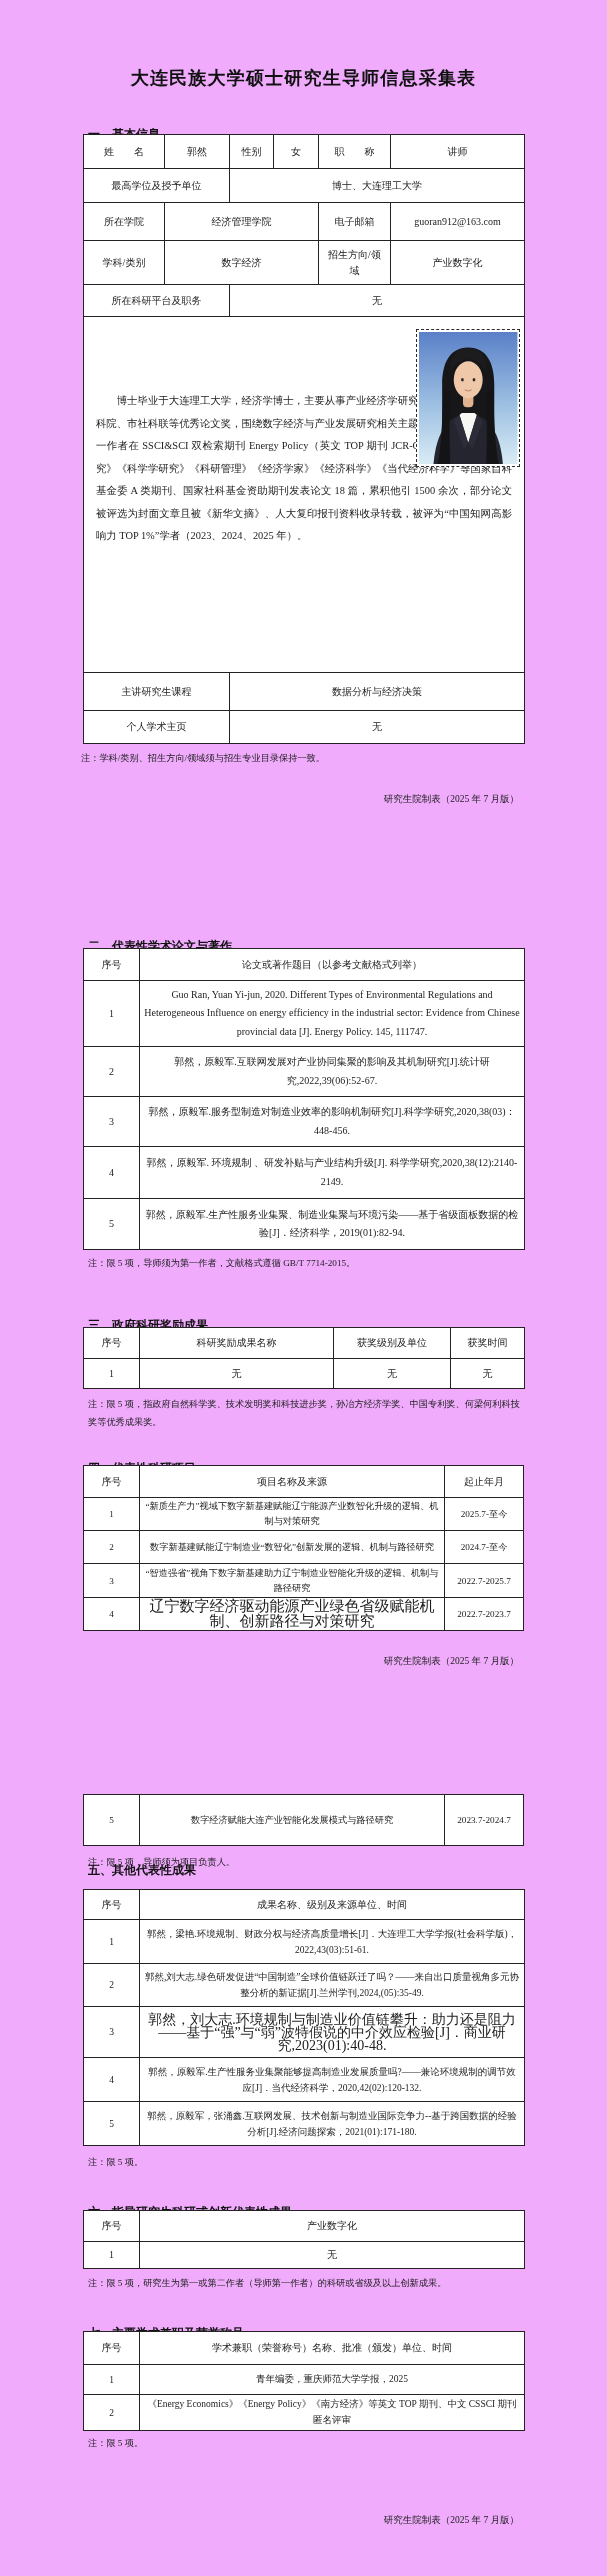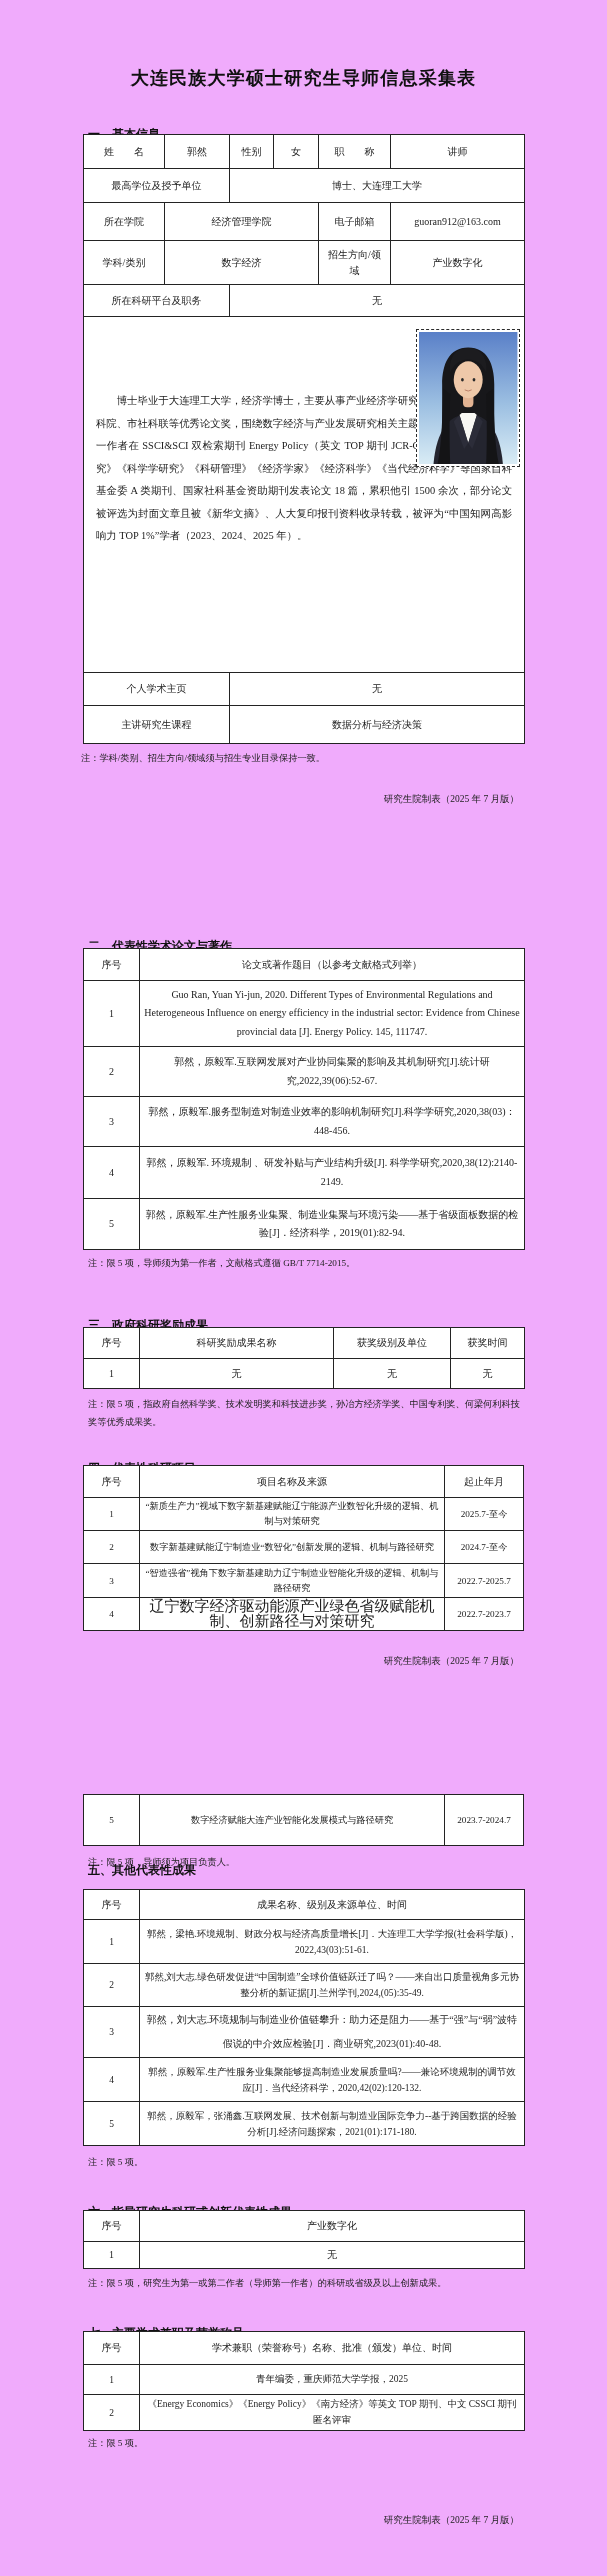--- a/index.html
+++ b/index.html
@@ -93,27 +93,27 @@
             <polygon points="70,139 85,186 100,139 96,136 74,136" fill="#f7f7f3"></polygon>
             <path d="M70,139 L85,186 L78,196 L60,150 Z" fill="#2c2d39"></path>
             <path d="M100,139 L85,186 L92,196 L110,150 Z" fill="#2c2d39"></path>
             <path d="M42,95 C40,140 40,185 32,222 L54,222 C52,180 53,130 54,104 Z" fill="#141416"></path>
             <path d="M128,95 C130,140 130,185 138,222 L116,222 C118,180 117,130 116,104 Z" fill="#141416"></path>
           </svg>
         </div>
         <p class="bio" style="margin-top:72px;">博士毕业于大连理工大学，经济学博士，主要从事产业经济学研究。研究成果获得省社科院、市社科联等优秀论文奖，围绕数字经济与产业发展研究相关主题，申请人近五年以第一作者在 SSCI&amp;SCI 双检索期刊 Energy Policy（英文 TOP 期刊 JCR-Q1），以及《统计研究》《科学学研究》《科研管理》《经济学家》《经济科学》《当代经济科学》等国家自科基金委 A 类期刊、国家社科基金资助期刊发表论文 18 篇，累积他引 1500 余次，部分论文被评选为封面文章且被《新华文摘》、人大复印报刊资料收录转载，被评为“中国知网高影响力 TOP 1%”学者（2023、2024、2025 年）。</p>
       </td>
     </tr>
-    <tr style="height:33px">
-      <td colspan="2" style="width:116px">个人学术主页</td>
-      <td colspan="4">无</td>
-    </tr>
     <tr style="height:38px">
       <td colspan="2">主讲研究生课程</td>
       <td colspan="4">数据分析与经济决策</td>
+    </tr>
+    <tr style="height:33px">
+      <td colspan="2" style="width:116px">个人学术主页</td>
+      <td colspan="4">无</td>
     </tr>
   </tbody>
     </table>
 
   <div class="abs note" style="top:749px;left:81px;width:437px;">注：学科/类别、招生方向/领域须与招生专业目录保持一致。</div>
   <div class="abs pfoot" style="top:793px;right:88px;">研究生院制表（2025 年 7 月版）</div>
 
   <div class="abs sec-head" style="top:918px;left:88px;">二、代表性学术论文与著作</div>
 
   <table class="frm abs" style="top:948px;left:83px;width:441px;">
@@ -249,21 +249,21 @@
     <tr style="height:44px">
       <td class="num" style="font-size:9.5px">1</td>
       <td class="lft" style="font-size:9.5px;line-height:16px">郭然，梁艳.环境规制、财政分权与经济高质量增长[J]．大连理工大学学报(社会科学版)，2022,43(03):51-61.</td>
     </tr>
     <tr style="height:43px">
       <td class="num" style="font-size:9.5px">2</td>
       <td class="lft" style="font-size:9.5px;line-height:16px">郭然,刘大志.绿色研发促进“中国制造”全球价值链跃迁了吗？——来自出口质量视角多元协整分析的新证据[J].兰州学刊,2024,(05):35-49.</td>
     </tr>
     <tr style="height:51px">
       <td class="num" style="font-size:9.5px">3</td>
-      <td class="lft" style="font-size:10px;line-height:24px">郭然，刘大志.环境规制与制造业价值链攀升：助力还是阻力——基于“强”与“弱”波特假说的中介效应检验[J]．商业研究,2023(01):40-48.</td>
+      <td class="lft" style="font-size:14px;line-height:13px">郭然，刘大志.环境规制与制造业价值链攀升：助力还是阻力——基于“强”与“弱”波特假说的中介效应检验[J]．商业研究,2023(01):40-48.</td>
     </tr>
     <tr style="height:44px">
       <td class="num" style="font-size:9.5px">4</td>
       <td class="lft" style="font-size:9.5px;line-height:16px">郭然，原毅军.生产性服务业集聚能够提高制造业发展质量吗?——兼论环境规制的调节效应[J]．当代经济科学，2020,42(02):120-132.</td>
     </tr>
     <tr style="height:44px">
       <td class="num" style="font-size:9.5px">5</td>
       <td class="lft" style="font-size:9.5px;line-height:16px">郭然，原毅军，张涌鑫.互联网发展、技术创新与制造业国际竞争力--基于跨国数据的经验分析[J].经济问题探索，2021(01):171-180.</td>
     </tr>
   </tbody>

